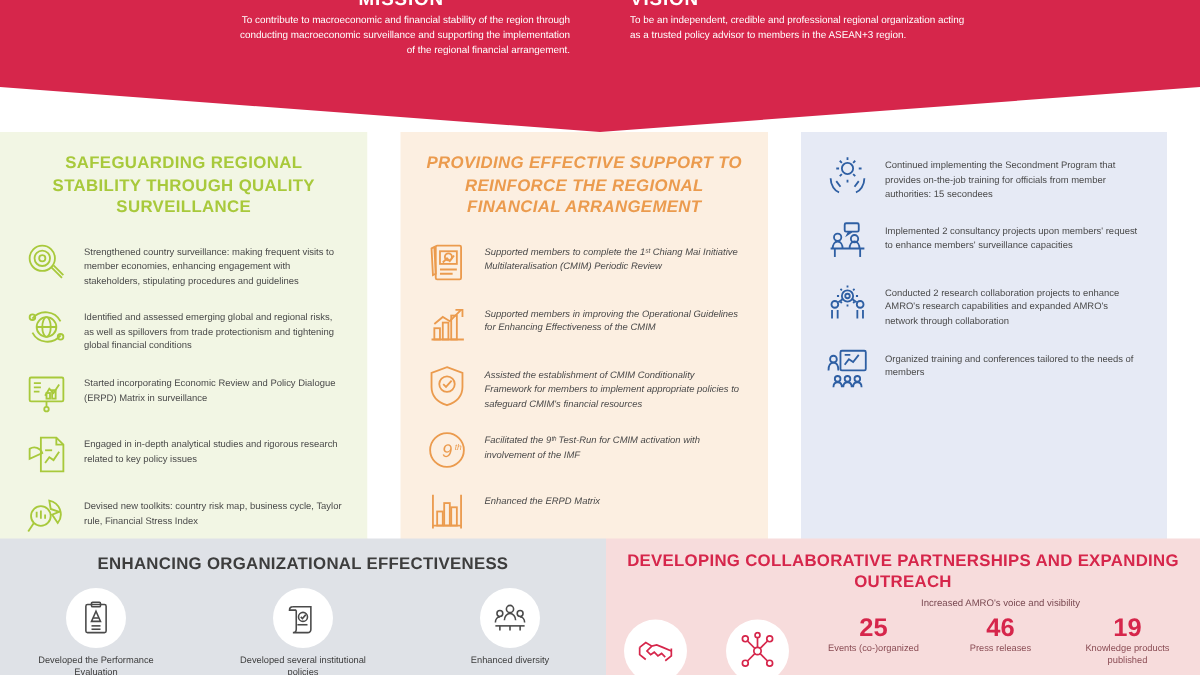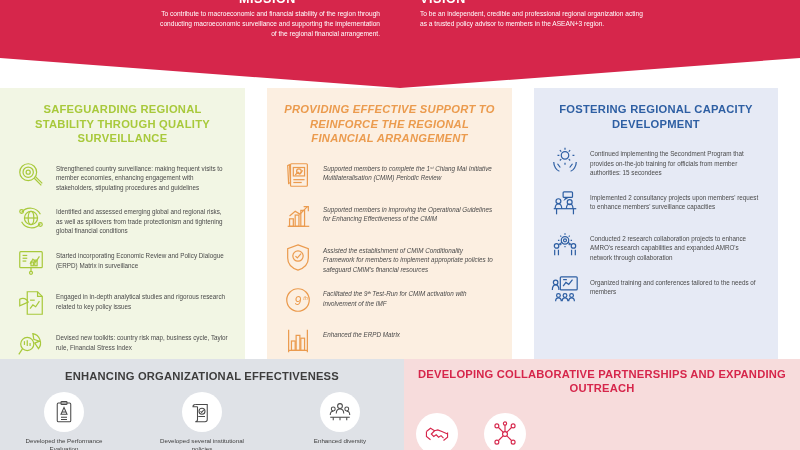--- a/index.html
+++ b/index.html
@@ -264,21 +264,20 @@
               <circle cx="16" cy="16" r="1.4"></circle>
           </svg>
         </span>
         <span class="item-text">Provided intellectual support on the future direction of the CMIM</span>
       </div>
     </div>
 
     <div class="col-spacer"></div>
 
     <div class="col blue">
-      <div class="col-title">FOSTERING REGIONAL CAPACITY DEVELOPMENT</div>
 
       <div class="item">
         <span class="item-icon">
           <svg viewBox="0 0 32 32" fill="none" stroke="#2e5fa3" stroke-width="1.3">
             <circle cx="16" cy="11" r="4"></circle>
             <path d="M16 5v-2M16 19v2M10 11H8M24 11h2M12 7l-1.5-1.5M20 7l1.5-1.5M12 15l-1.5 1.5M20 15l1.5 1.5"></path>
             <path d="M4 18c0 5 3 9 6 10M28 18c0 5-3 9-6 10"></path>
             <path d="M8 20l3 4M24 20l-3 4"></path>
           </svg>
         </span>
@@ -411,16 +410,33 @@
               <circle cx="16" cy="3" r="2"></circle>
               <line x1="8" y1="8" x2="14" y2="14"></line>
                 <line x1="24" y1="8" x2="18" y2="14"></line>
               <line x1="8" y1="24" x2="14" y2="18"></line>
                 <line x1="24" y1="24" x2="18" y2="18"></line>
               <line x1="16" y1="5" x2="16" y2="13"></line>
             </svg>
           </div>
         </div>
 
+        <div class="stats-wrap">
+          <div class="stats-caption">Increased AMRO's voice and visibility</div>
+          <div class="stats">
+            <div class="stat">
+              <div class="stat-num">25</div>
+              <div class="stat-lbl">Events (co-)organized</div>
+            </div>
+            <div class="stat">
+              <div class="stat-num">46</div>
+              <div class="stat-lbl">Press releases</div>
+            </div>
+            <div class="stat">
+              <div class="stat-num">19</div>
+              <div class="stat-lbl">Knowledge products published</div>
+            </div>
+          </div>
+        </div>
       </div>
     </div>
   </div>
 </div>
 
 </body></html>

